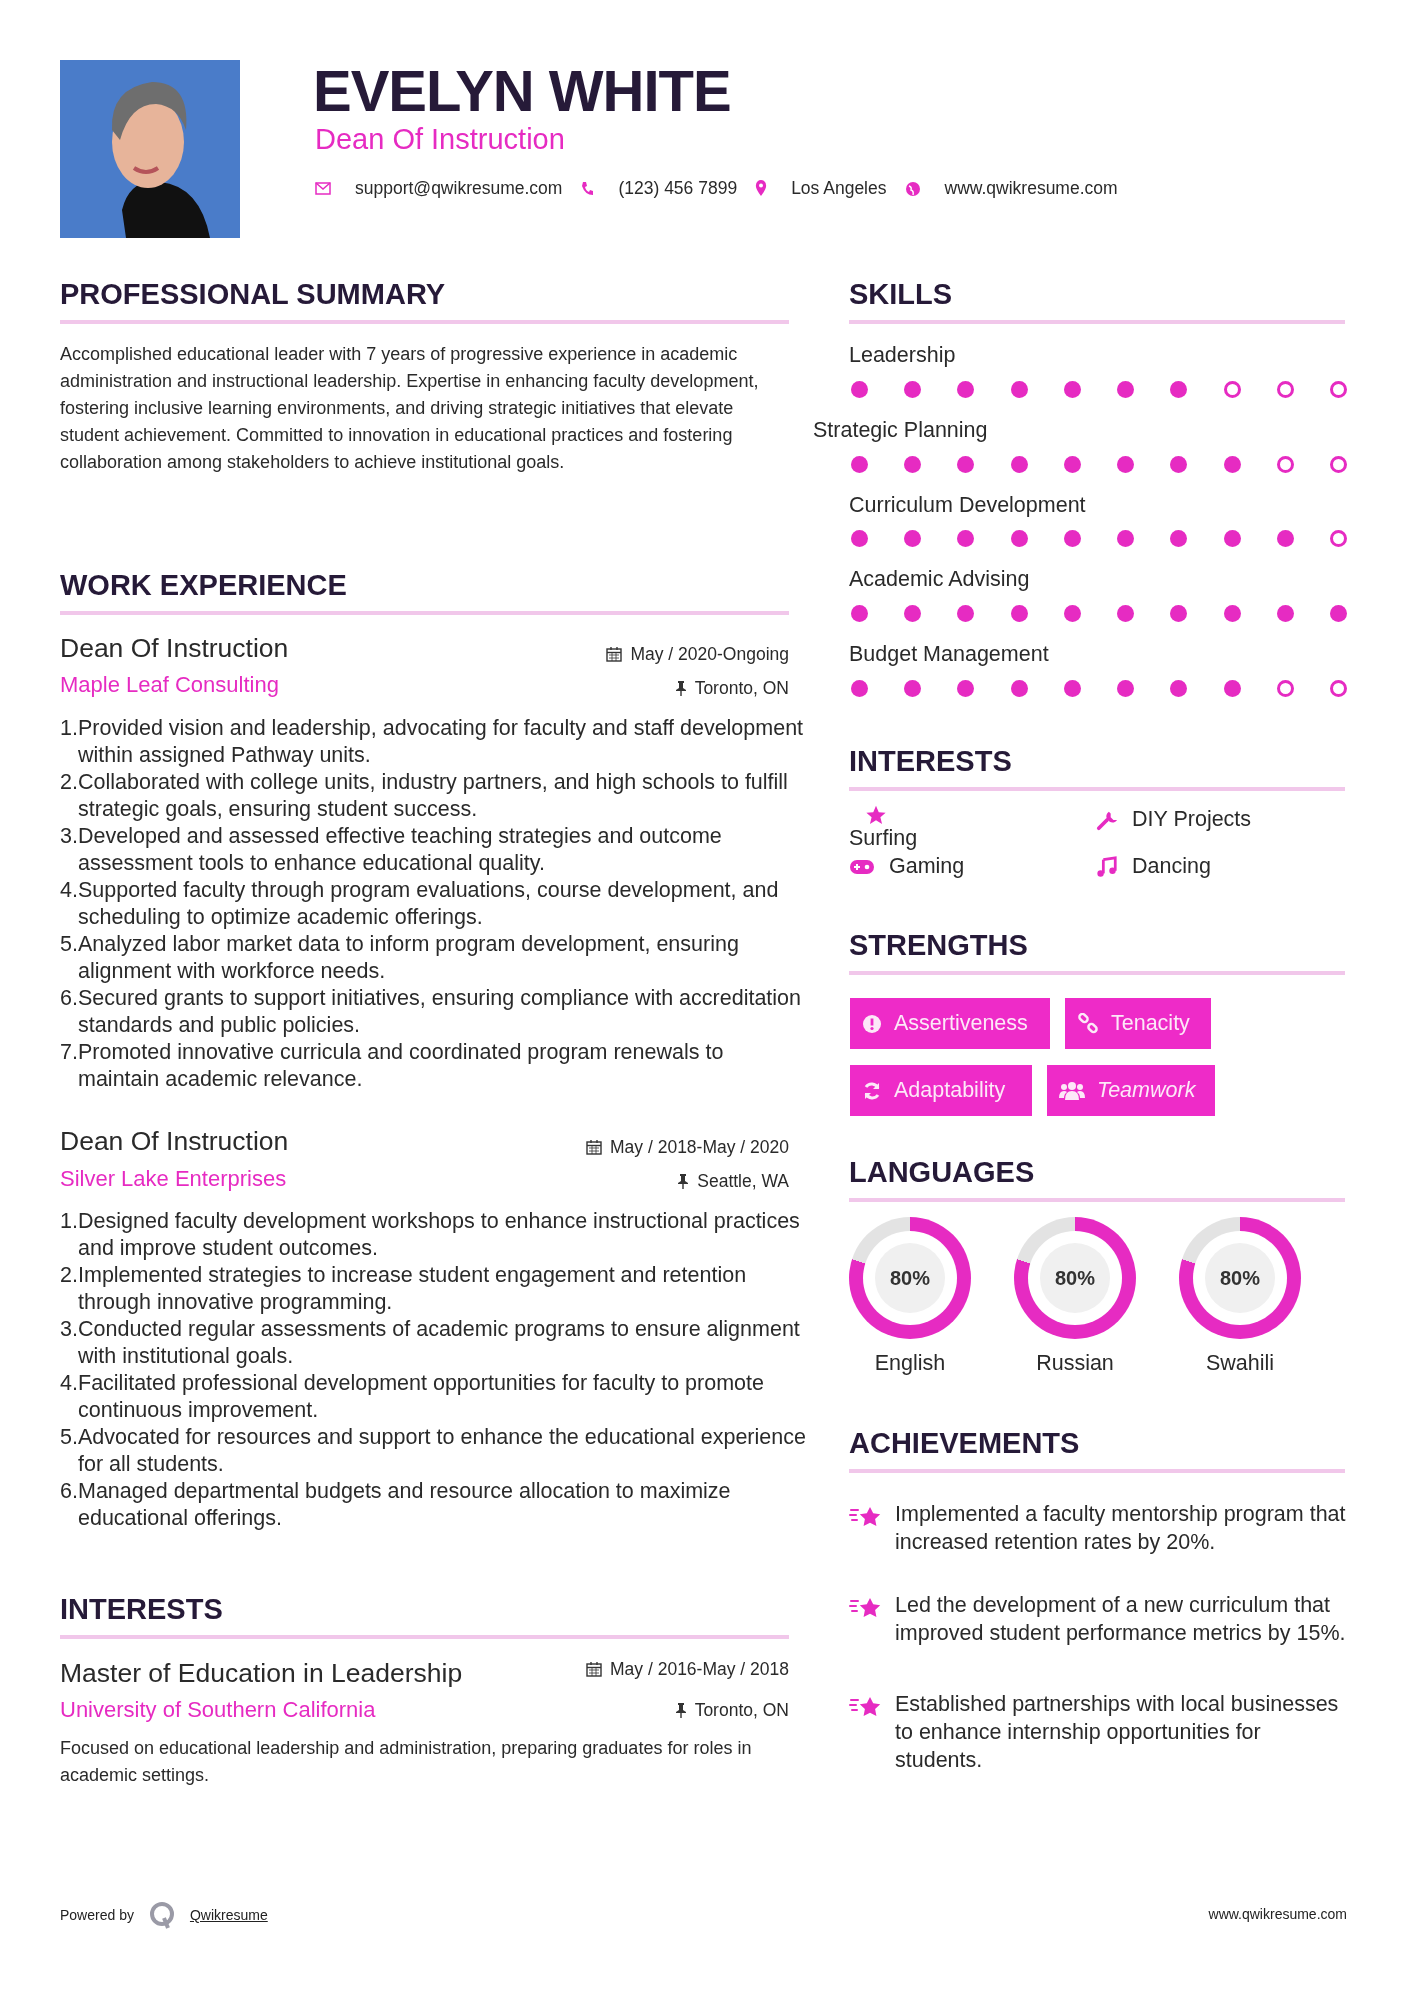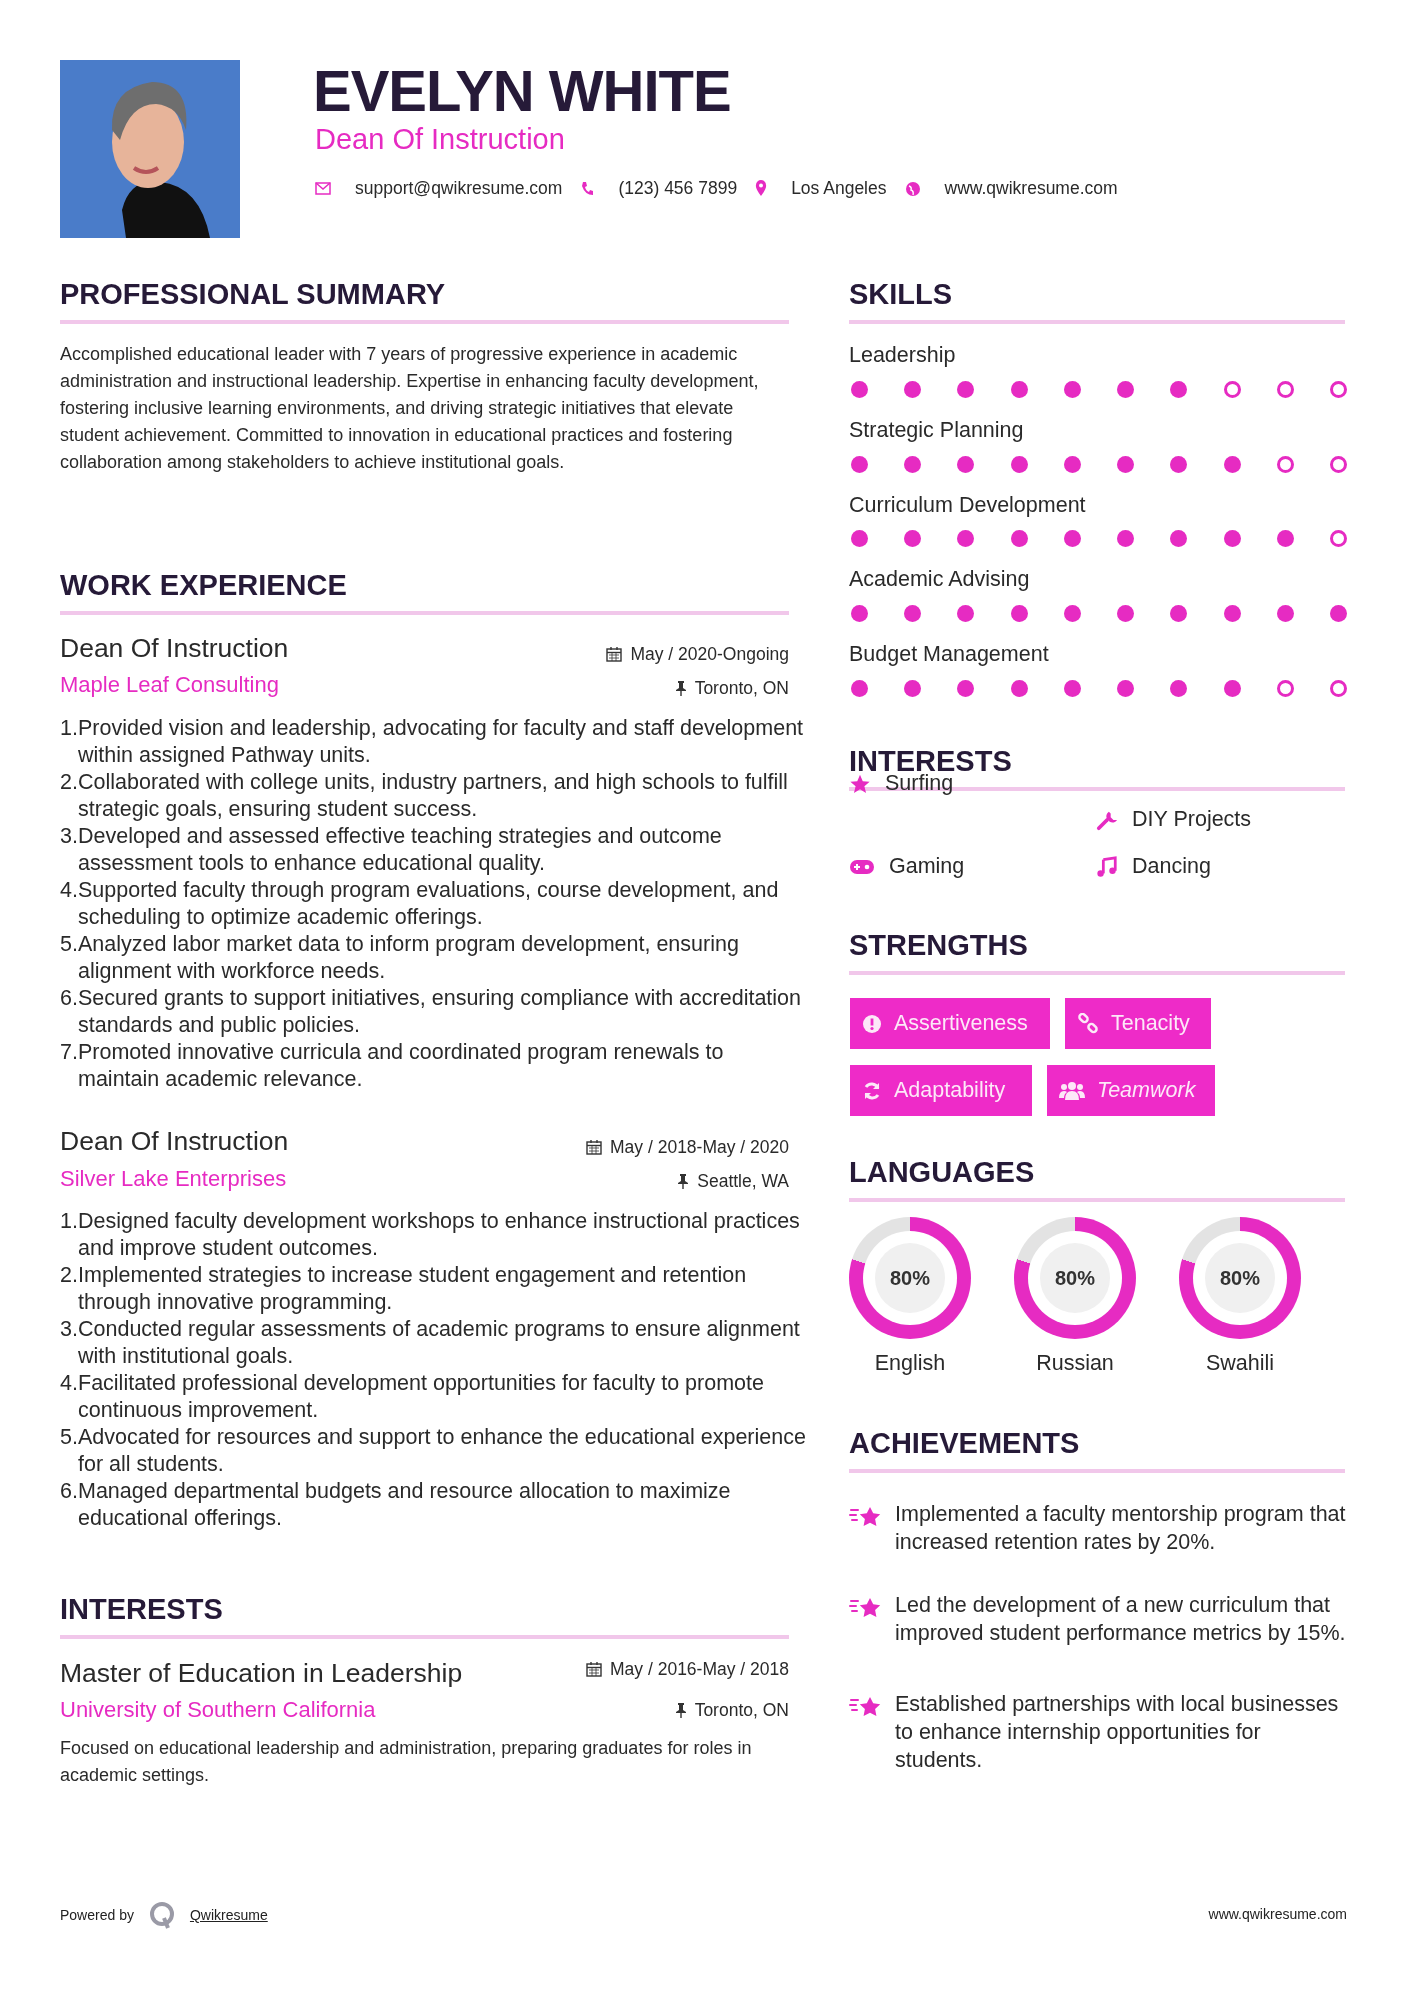--- a/index.html
+++ b/index.html
@@ -182,21 +182,21 @@
     <span class="dot f"></span>
     <span class="dot f"></span>
     <span class="dot f"></span>
     <span class="dot f"></span>
     <span class="dot f"></span>
     <span class="dot f"></span>
     <span class="dot e"></span>
     <span class="dot e"></span>
     <span class="dot e"></span>
   </div>
-<div class="abs skill-label" style="left:849px;top:417px;">Strategic Planning</div>
+<div class="abs skill-label" style="left:813px;top:417px;">Strategic Planning</div>
 <div class="abs dots" style="left:851px;top:456px;">
     <span class="dot f"></span>
     <span class="dot f"></span>
     <span class="dot f"></span>
     <span class="dot f"></span>
     <span class="dot f"></span>
     <span class="dot f"></span>
     <span class="dot f"></span>
     <span class="dot f"></span>
     <span class="dot e"></span>
@@ -238,21 +238,21 @@
     <span class="dot f"></span>
     <span class="dot f"></span>
     <span class="dot f"></span>
     <span class="dot e"></span>
     <span class="dot e"></span>
   </div>
 
 <div class="abs sec-h" style="left:849px;top:744px;">INTERESTS</div>
 <div class="abs rule" style="left:849px;top:787px;width:496px;"></div>
 
-<div class="abs interest" style="left:849px;top:771px;">
+<div class="abs interest" style="left:849px;top:804px;flex-direction:column;">
   <svg width="22" height="22" viewBox="0 0 24 24">
       <path d="M12 2l3 7 7.5.6-5.7 4.9 1.8 7.3L12 17.8 5.4 21.8l1.8-7.3L1.5 9.6 9 9z" fill="#e62bc2"></path>
     </svg>
   <span>Surfing</span>
 </div>
 <div class="abs interest" style="left:1096px;top:807px;">
   <svg width="22" height="22" viewBox="0 0 24 24">
       <path d="M3 21l9-9" stroke="#e62bc2" stroke-width="4" stroke-linecap="round"></path>
       <path d="M14 3a6 6 0 0 0 -2 8l3 3a6 6 0 0 0 8-2l-4 0-3-3 0-4z" fill="#e62bc2"></path>
     </svg>

